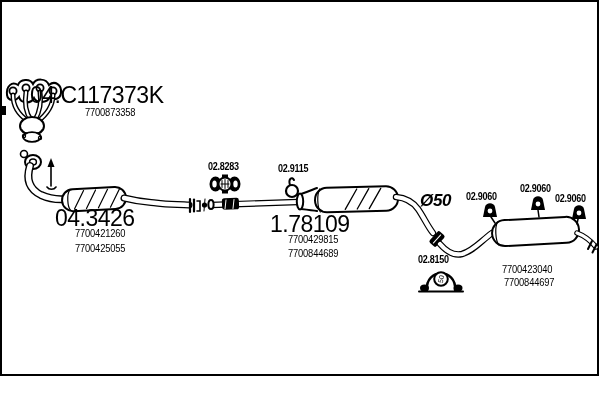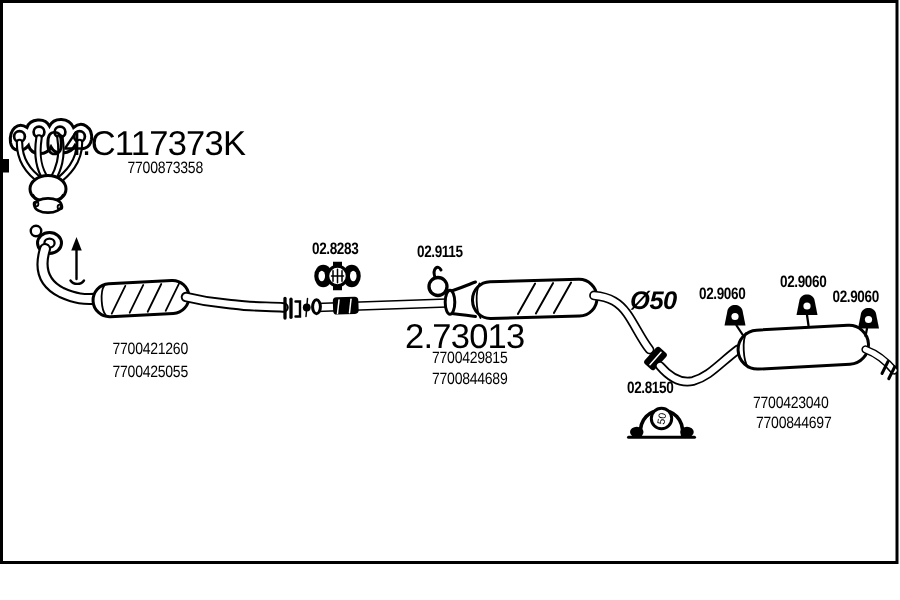--- a/index.html
+++ b/index.html
@@ -162,27 +162,28 @@
         <path d="M-7,7 L7,7 L5,-3 C4,-8 -4,-8 -5,-3 Z" fill="#000" stroke="none"></path>
         <circle cx="0" cy="1" r="2.4" fill="#fff" stroke="none"></circle>
         <line x1="-1" y1="7" x2="-2" y2="12" stroke-width="1.5"></line>
       </g>
     </g>
   </svg>
 
   <div class="label code-lg" style="left:30px;top:84px">04.C117373K</div>
   <div class="label ref" style="left:85px;top:107px">7700873358</div>
 
+  <div class="label code-lg" style="left:55px;top:207px">04.3426</div>
   <div class="label ref" style="left:75px;top:228px">7700421260</div>
   <div class="label ref" style="left:75px;top:243px">7700425055</div>
 
   <div class="label code-sm" style="left:208px;top:161px">02.8283</div>
   <div class="label code-sm" style="left:278px;top:163px">02.9115</div>
 
-  <div class="label code-lg" style="left:270px;top:213px">2.73013</div>
+  <div class="label code-lg" style="left:270px;top:213px">1.78109</div>
   <div class="label ref" style="left:288px;top:234px">7700429815</div>
   <div class="label ref" style="left:288px;top:248px">7700844689</div>
 
   <div class="label dia" style="left:420px;top:192px">Ø50</div>
   <div class="label code-sm" style="left:418px;top:254px">02.8150</div>
 
   <div class="label code-sm" style="left:466px;top:191px">02.9060</div>
   <div class="label code-sm" style="left:520px;top:183px">02.9060</div>
   <div class="label code-sm" style="left:555px;top:193px">02.9060</div>
 

